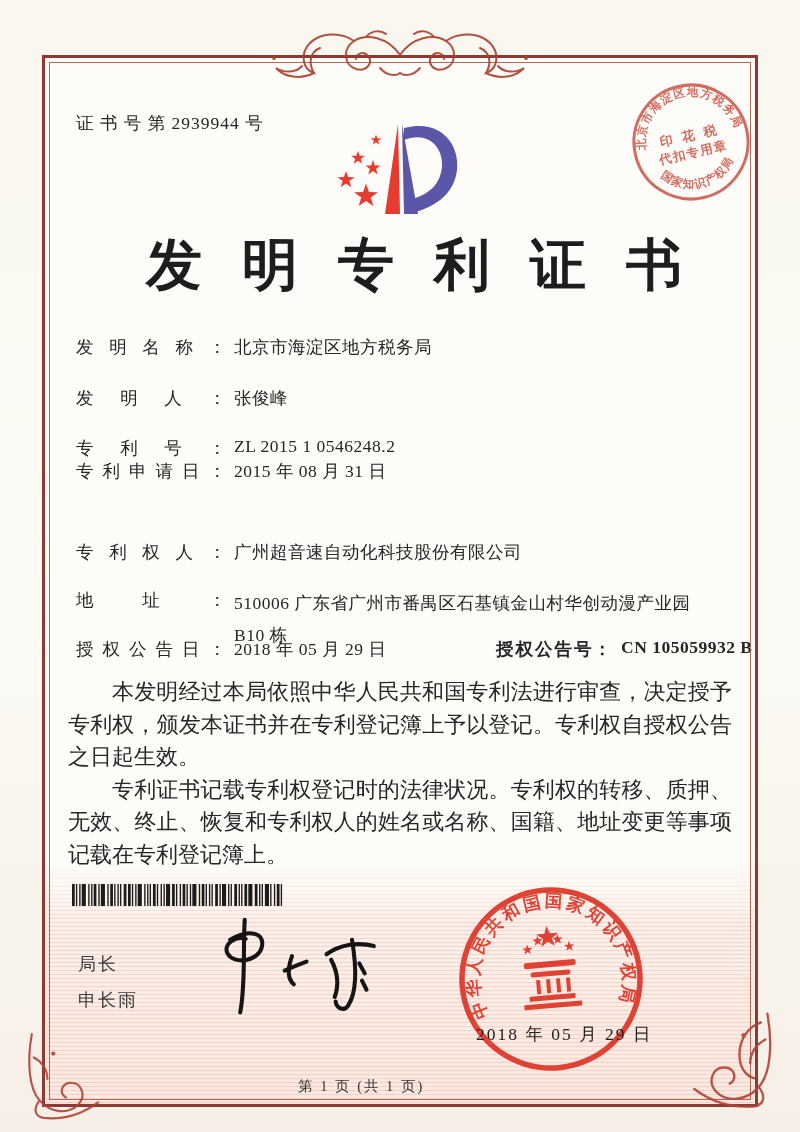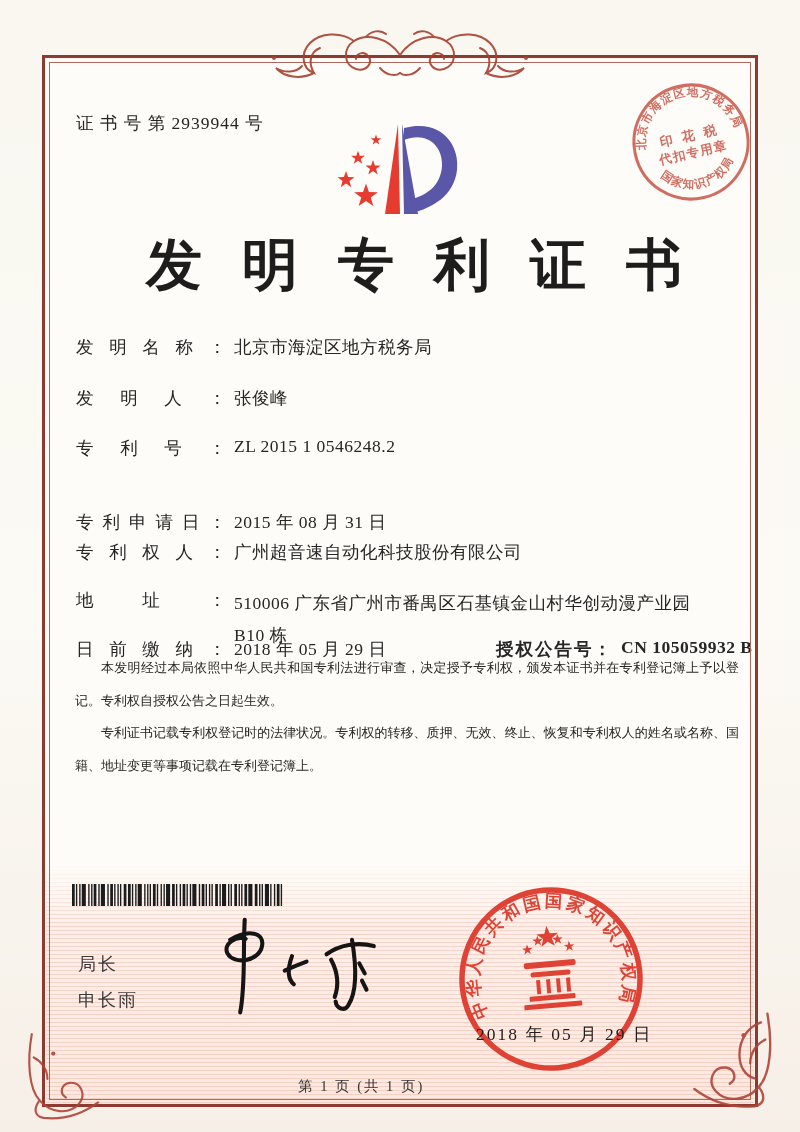--- a/index.html
+++ b/index.html
@@ -30,21 +30,21 @@
   .title{position:absolute;left:0;right:0;top:228px;text-align:center;font-size:56px;font-weight:600;letter-spacing:13px;text-indent:13px;color:#1d1d1d;}
 
   .row{position:absolute;left:76px;font-size:17.5px;white-space:nowrap;}
   .lbl{display:inline-block;width:150px;text-align:justify;text-align-last:justify;vertical-align:top;}
   .val{display:inline-block;margin-left:8px;letter-spacing:0.5px;vertical-align:top;}
   .row-addr{white-space:normal;width:650px;}
   .row-addr .val{width:470px;line-height:1.8;}
   .col-right{position:absolute;left:420px;top:0;font-weight:bold;}
   .col-right .lbl2{letter-spacing:2px;}
 
-  .paras{position:absolute;left:68px;top:652px;width:664px;font-size:13px;line-height:32.5px;text-align:justify;margin-left:7px;}
+  .paras{position:absolute;left:68px;top:676px;width:664px;font-size:22px;line-height:32.5px;text-align:justify;}
   .paras p{margin:0;text-indent:2em;}
 
   .barcode{position:absolute;left:72px;top:884px;width:212px;height:22px;}
   .officer{position:absolute;left:78px;top:946px;font-size:18px;line-height:36px;letter-spacing:2px;color:#3a3a3a;}
   .signature{position:absolute;left:192px;top:908px;width:200px;height:118px;}
 
   .seal{position:absolute;left:453px;top:881px;width:196px;height:196px;transform:rotate(-5deg);opacity:0.92;}
   .seal-date{position:absolute;left:476px;top:1022px;font-size:17.5px;letter-spacing:2px;color:#1e1e1e;z-index:5;}
   .tax-stamp{position:absolute;left:623px;top:74px;width:136px;height:136px;transform:rotate(-13deg);opacity:0.8;}
 
@@ -105,31 +105,31 @@
 
     <div class="row" style="top:335px">
       <span class="lbl">发明名称：</span><span class="val">北京市海淀区地方税务局</span>
     </div>
     <div class="row" style="top:386px">
       <span class="lbl">发明人：</span><span class="val">张俊峰</span>
     </div>
     <div class="row" style="top:436px">
       <span class="lbl">专利号：</span><span class="val">ZL 2015 1 0546248.2</span>
     </div>
-    <div class="row" style="top:510px">
+    <div class="row" style="top:459px">
       <span class="lbl">专利申请日：</span><span class="val">2015 年 08 月 31 日</span>
     </div>
     <div class="row" style="top:540px">
       <span class="lbl">专利权人：</span><span class="val">广州超音速自动化科技股份有限公司</span>
     </div>
     <div class="row row-addr" style="top:588px">
       <span class="lbl">地址：</span><span class="val">510006 广东省广州市番禺区石基镇金山村华创动漫产业园 B10 栋</span>
     </div>
     <div class="row" style="top:637px;width:650px">
-      <span class="lbl">日前缴纳：</span><span class="val">2018 年 05 月 29 日</span>
+      <span class="lbl">授权公告日：</span><span class="val">2018 年 05 月 29 日</span>
       <span class="col-right">
         <span class="lbl2">授权公告号：</span><span class="val">CN 105059932 B</span>
       </span>
     </div>
 
     <div class="paras">
       <p>本发明经过本局依照中华人民共和国专利法进行审查，决定授予专利权，颁发本证书并在专利登记簿上予以登记。专利权自授权公告之日起生效。</p>
       <p>专利证书记载专利权登记时的法律状况。专利权的转移、质押、无效、终止、恢复和专利权人的姓名或名称、国籍、地址变更等事项记载在专利登记簿上。</p>
     </div>
 

